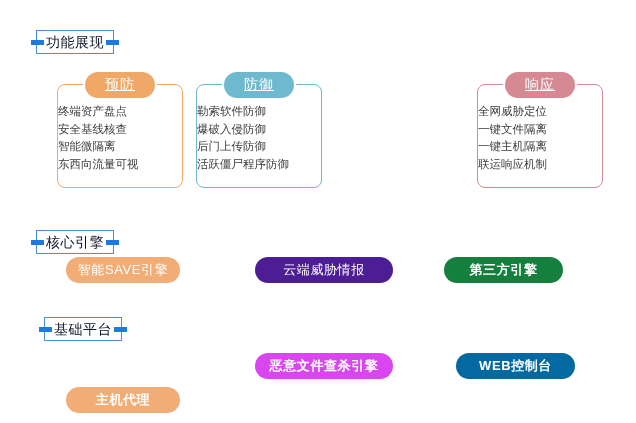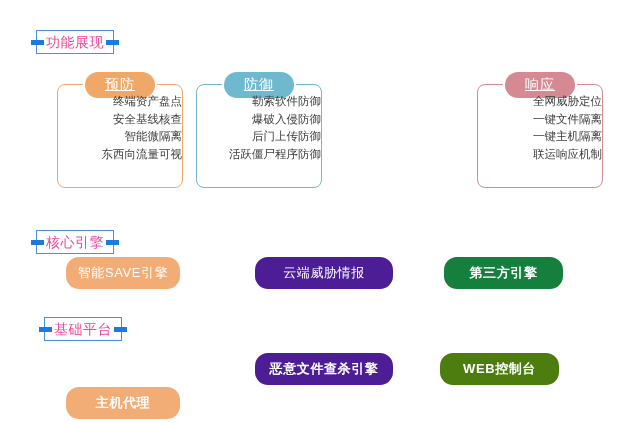--- a/index.html
+++ b/index.html
@@ -33,21 +33,21 @@
     border: 1px solid #4a90d9;
     height: 24px;
     display: flex;
     align-items: center;
     justify-content: center;
     padding: 0 9px;
     box-sizing: border-box;
   }
   .sh-text {
     font-size: 14px;
-    color: #ec4899;
+    color: #0f172a;
     letter-spacing: 0.5px;
     line-height: 1;
     white-space: nowrap;
   }
   
   .sh-dash {
     position: absolute;
     top: 50%;
     margin-top: -2.5px;
     width: 13px;
@@ -91,36 +91,36 @@
     justify-content: center;
     font-size: 14px;
     letter-spacing: 1px;
     white-space: nowrap;
     padding: 0 14px;
     box-sizing: border-box;
     text-decoration: underline;
   }
   .card-list {
     position: absolute;
-    top: 8px;
+    top: 18px;
     left: 0;
     right: 0;
-    text-align: right;
+    text-align: left;
   }
   .card-list .li {
     font-size: 11.5px;
     color: #3d3d3d;
     line-height: 17.5px;
     white-space: nowrap;
   }
 
   
   .pill {
     position: absolute;
-    height: 32px;
+    height: 26px;
     border-radius: 13px;
     display: flex;
     align-items: center;
     justify-content: center;
     color: #ffffff;
     font-size: 13px;
     letter-spacing: 0.6px;
     white-space: nowrap;
     box-sizing: border-box;
     padding: 0 16px;
@@ -196,20 +196,20 @@
     <div class="sh-box">
       <span class="sh-dash left"></span>
       <span class="sh-text">基础平台</span>
       <span class="sh-dash right"></span>
     </div>
   </div>
 
   <div class="pill bold" style="background:#F2AD76; left:66px; top:353px; width:114px;margin-top:34px;">
     <span>主机代理</span>
   </div>
-  <div class="pill bold" style="background:#4c1d95; left:255px; top:353px; width:138px;">
+  <div class="pill bold" style="background:#d946ef; left:255px; top:353px; width:138px;">
     <span>恶意文件查杀引擎</span>
   </div>
-  <div class="pill bold" style="background:#4d7c0f; left:440px; top:353px; width:119px;">
+  <div class="pill bold" style="background:#0369a1; left:456px; top:353px; width:119px;">
     <span>WEB控制台</span>
   </div>
 
 </div>
 
 </body></html>

